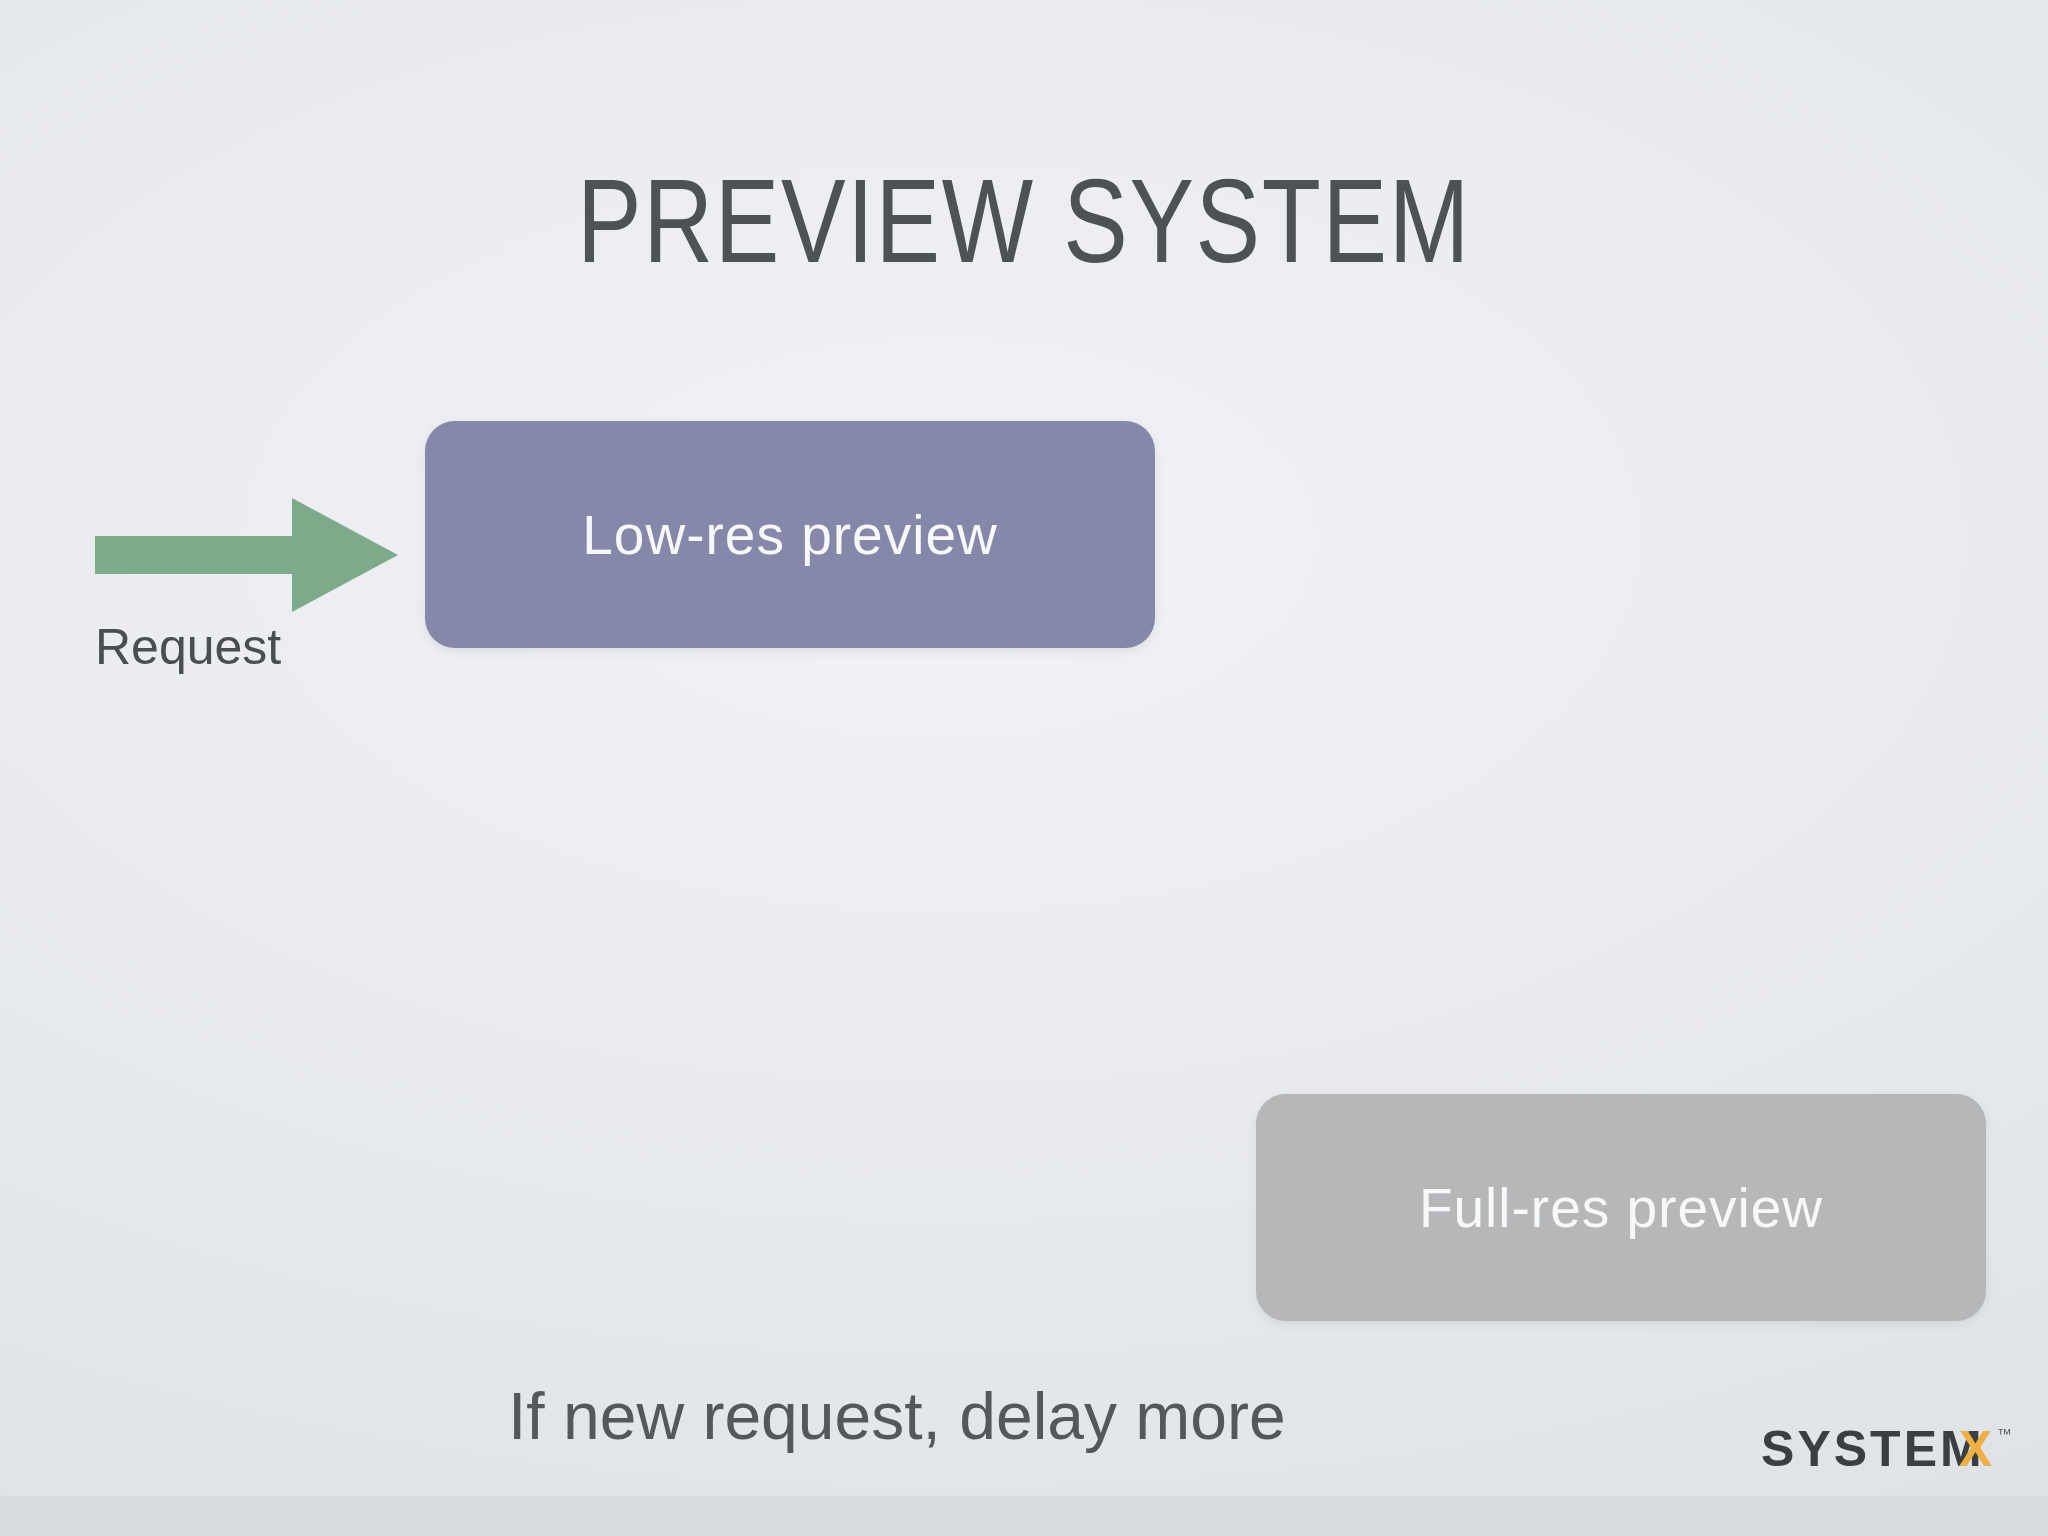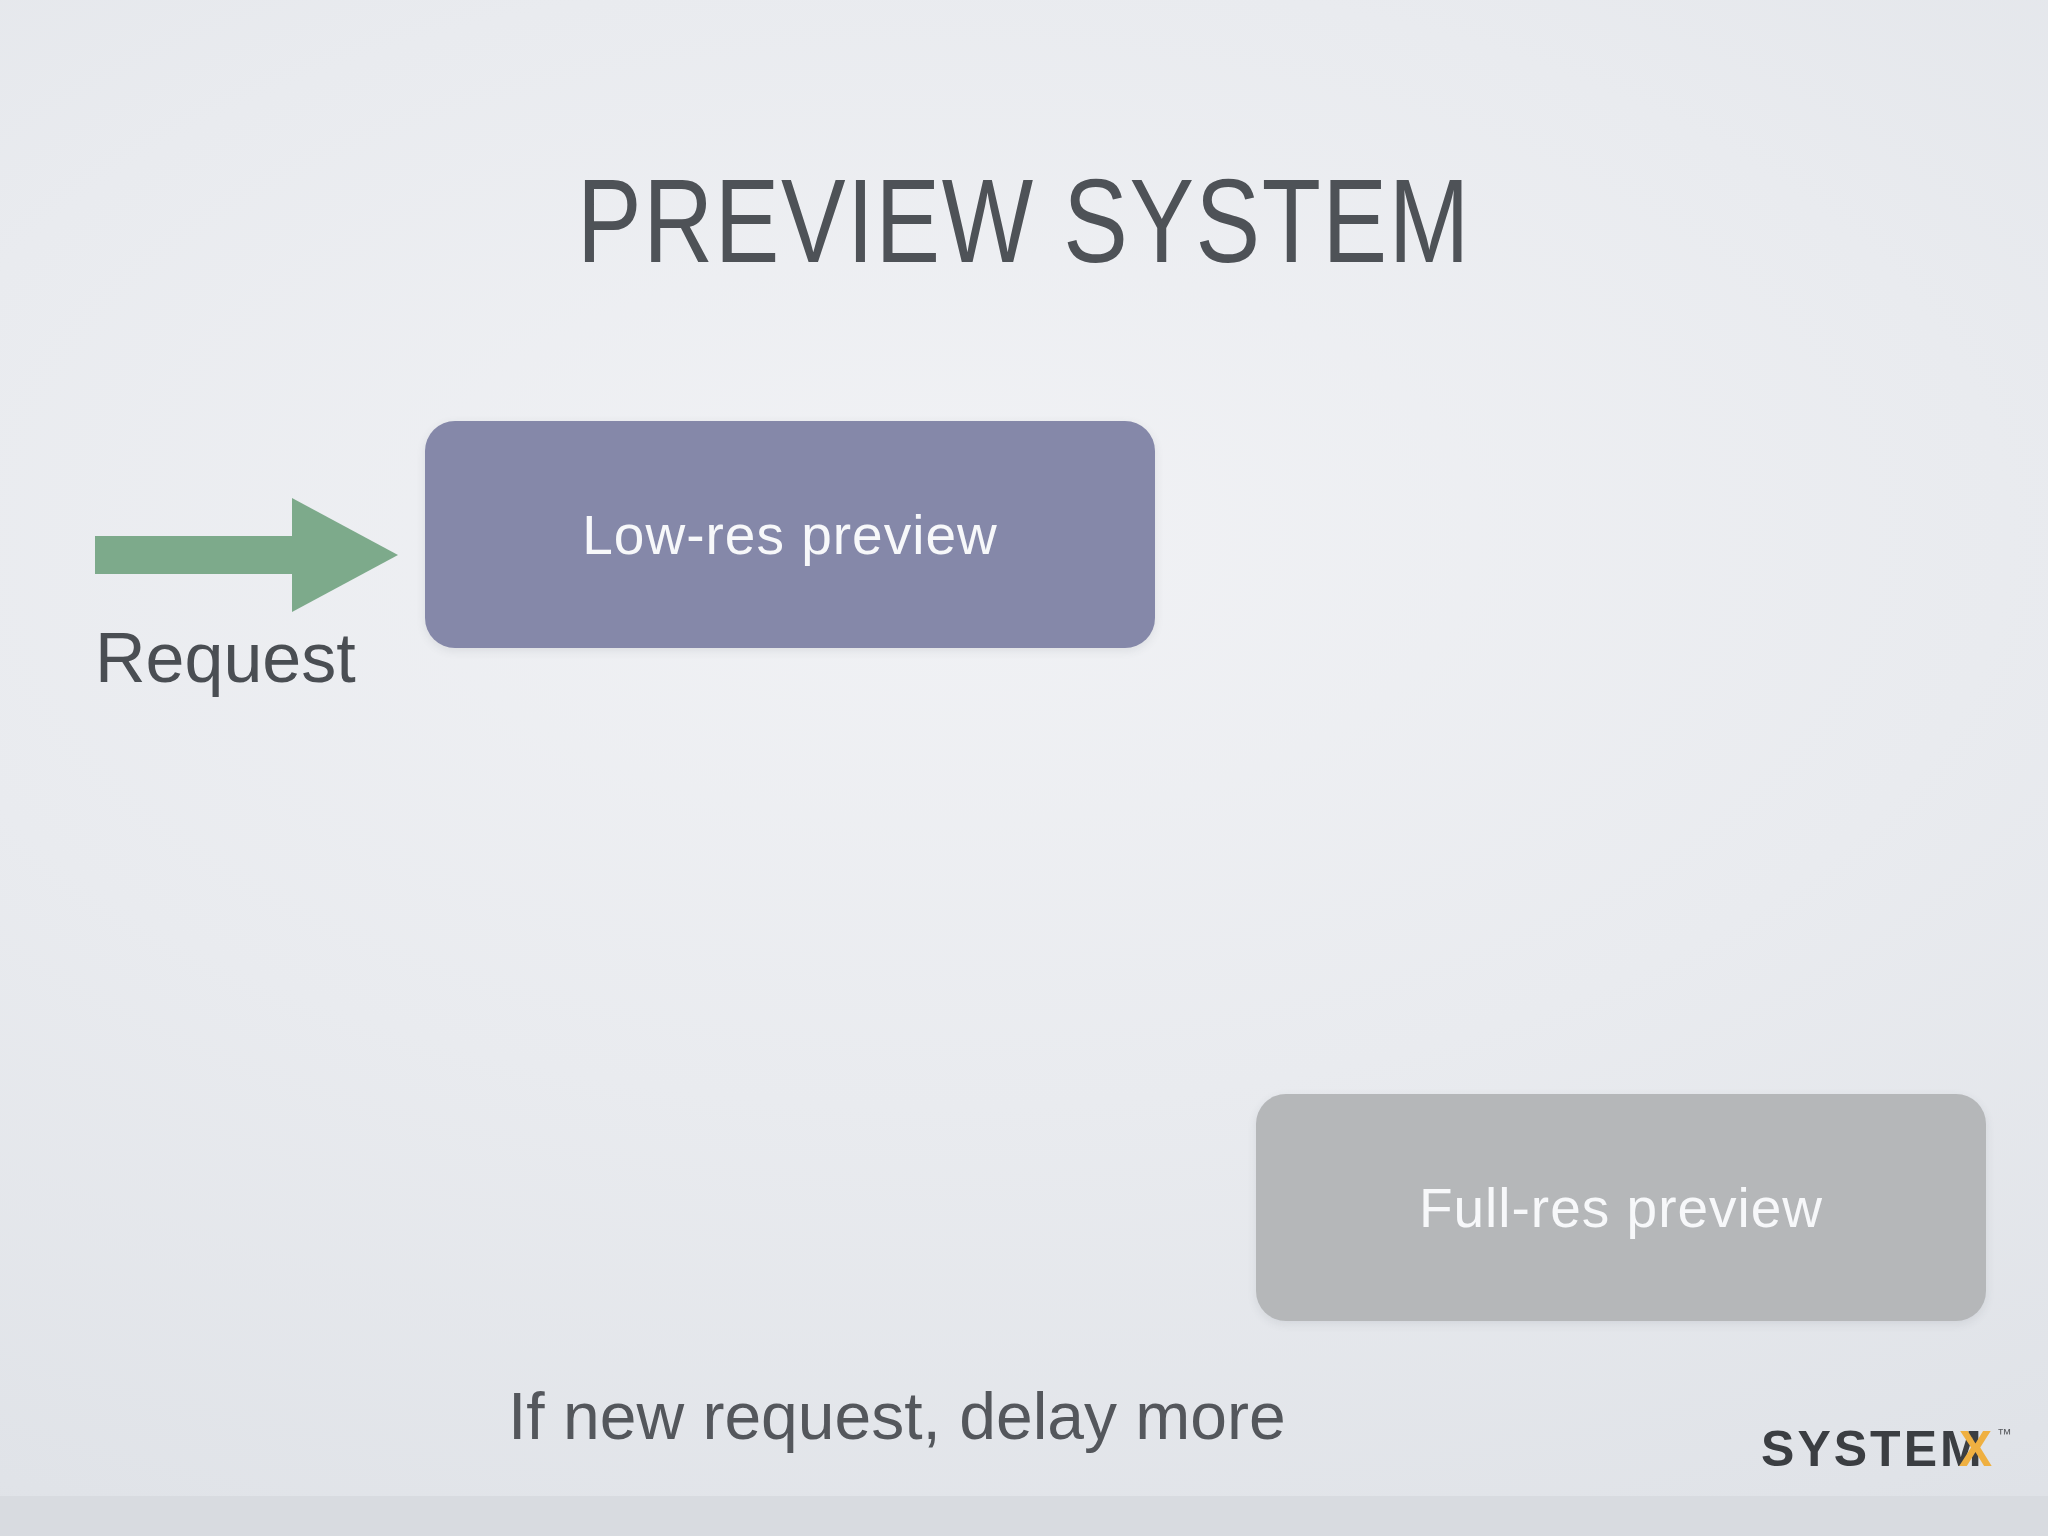--- a/index.html
+++ b/index.html
@@ -65,21 +65,21 @@
     height: 0;
     border-top: 57px solid transparent;
     border-bottom: 57px solid transparent;
     border-left-width: 106px;
     border-left-style: solid;
   }
   .request-label {
     position: absolute;
     left: 95px;
     top: 618px;
-    font-size: 70px;
+    font-size: 50px;
     font-weight: 300;
     color: #4a4e53;
   }
   .footnote {
     position: absolute;
     left: 508px;
     top: 1378px;
     font-size: 66px;
     font-weight: 300;
     color: #54575c;

